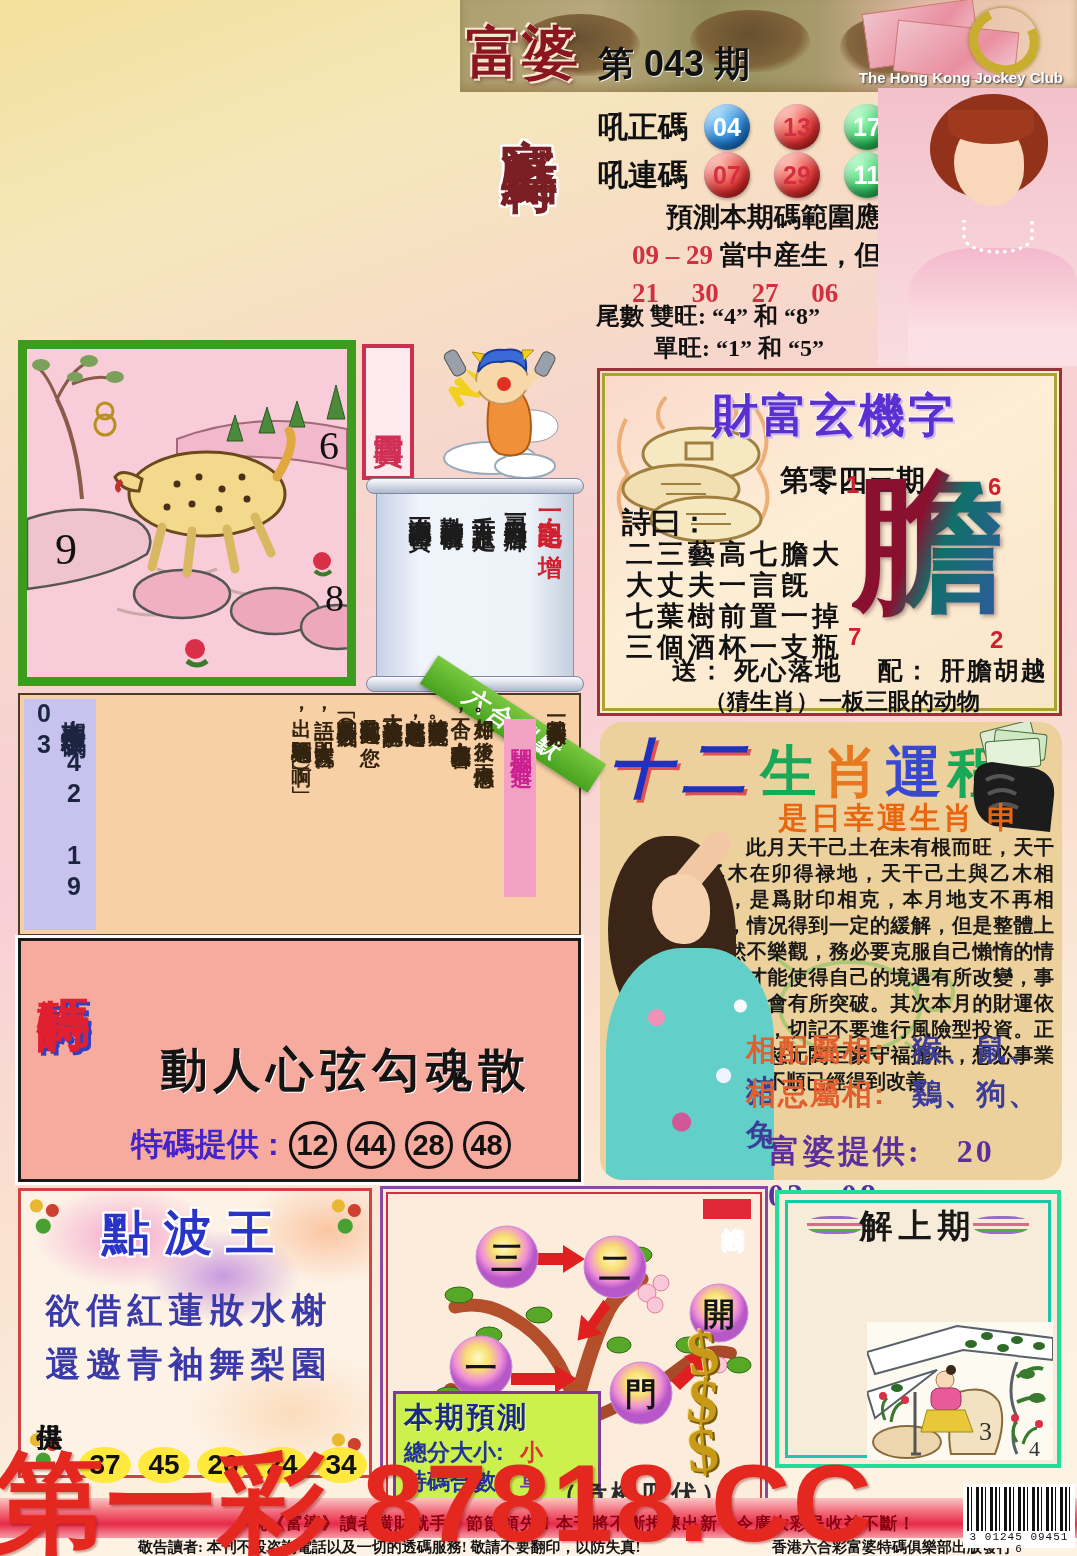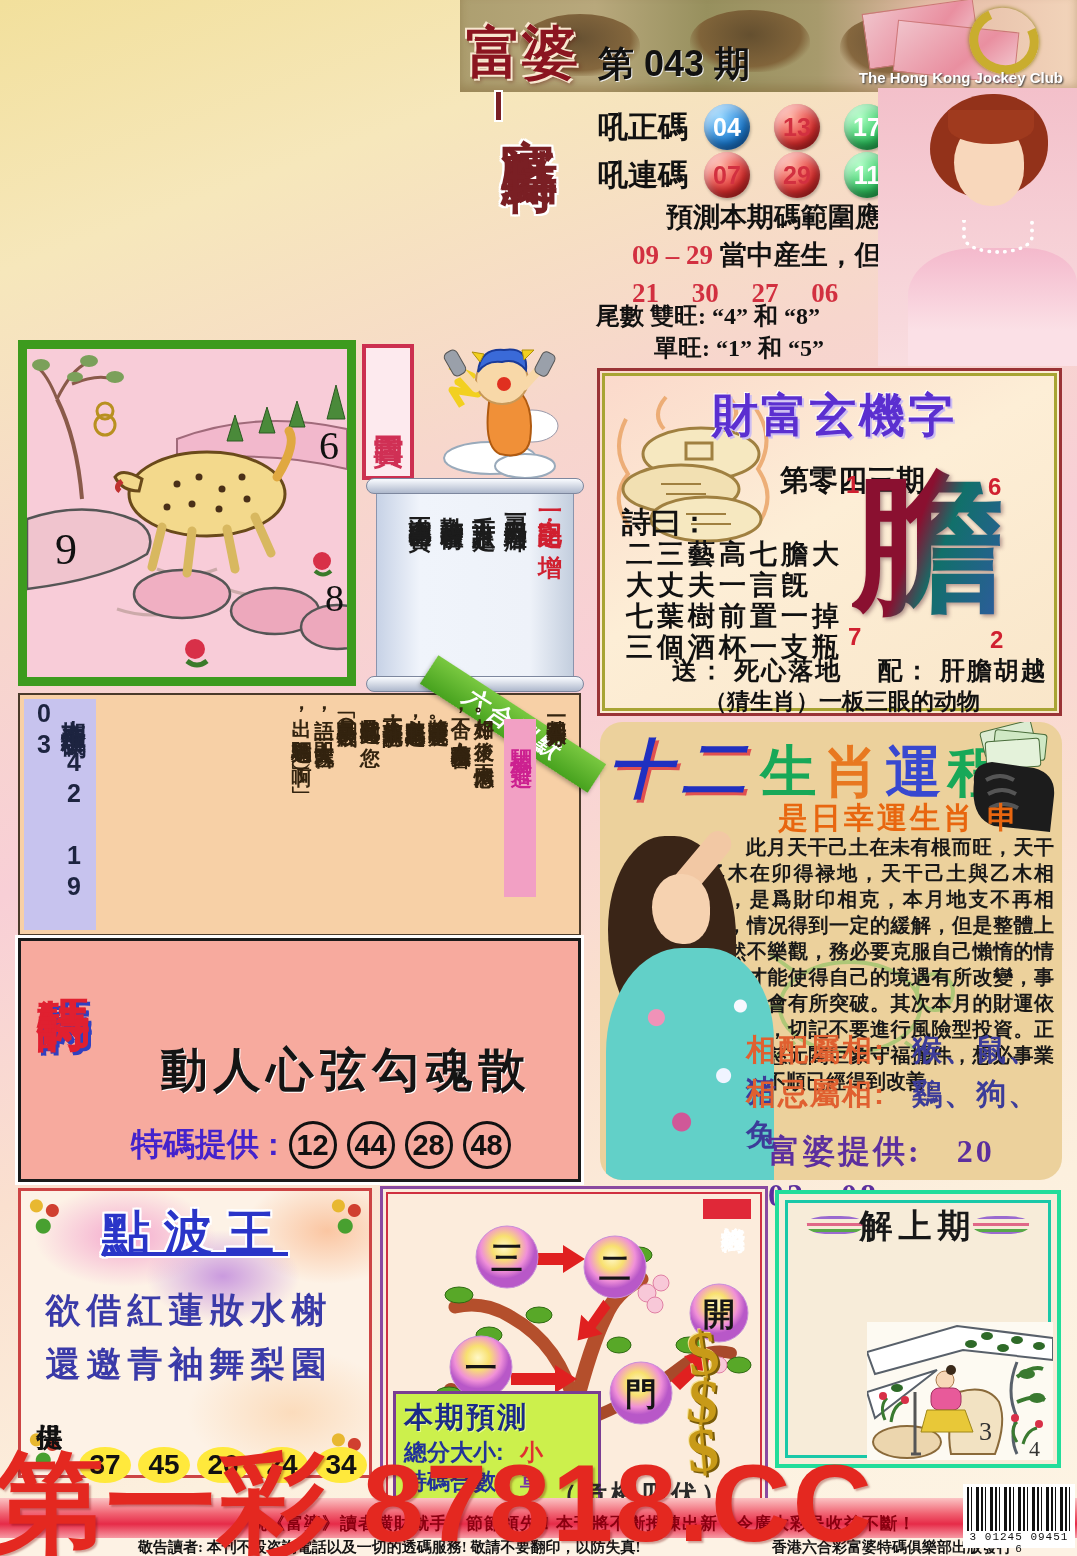--- a/index.html
+++ b/index.html
@@ -2,21 +2,21 @@
 <html><head>
 <meta charset="utf-8">
 <style>
   html,body{margin:0;padding:0;}
   #page{position:relative;width:1077px;height:1556px;overflow:hidden;
     font-family:"Liberation Sans","DejaVu Sans",sans-serif;
     background:linear-gradient(160deg,#f2e09c 0%,#f6e7bb 14%,#f7d6cd 32%,#f8cfd6 46%,#fae0cf 62%,#fcf0de 80%,#fdf4e4 100%);}
   .abs{position:absolute;}
   .serif{font-family:"Liberation Serif","DejaVu Serif",serif;}
   .vtext{writing-mode:vertical-rl;text-orientation:upright;}
-  .outline-w{text-shadow:-2px -2px 0 #fff,2px -2px 0 #fff,-2px 2px 0 #fff,2px 2px 0 #fff,0 -2px 0 #fff,0 2px 0 #fff,-2px 0 0 #fff,2px 0 0 #fff;text-decoration:underline;}
+  .outline-w{text-shadow:-2px -2px 0 #fff,2px -2px 0 #fff,-2px 2px 0 #fff,2px 2px 0 #fff,0 -2px 0 #fff,0 2px 0 #fff,-2px 0 0 #fff,2px 0 0 #fff;}
   
   .photoband{left:460px;top:0;width:617px;height:92px;
     background:linear-gradient(90deg,#ad9f70,#b8a87c 22%,#97905e 40%,#a79a6c 58%,#e4bba6 76%,#f2d4ba 100%);
     box-shadow:inset 0 -6px 10px rgba(120,90,40,.35);}
   .horse{position:absolute;width:120px;height:62px;border-radius:50% 50% 40% 40%;
     background:radial-gradient(ellipse at 50% 40%,#5a4326,#7c5c33 60%,rgba(124,92,51,0) 75%);opacity:.85;}
   .money-note{position:absolute;background:linear-gradient(135deg,#f0c3cb,#e98fa0 60%,#f4d2d8);border:1px solid #c77;}
   .horseshoe{position:absolute;right:38px;top:8px;width:52px;height:48px;border:9px solid #c9ad2e;
     border-bottom-color:transparent;border-radius:50%;transform:rotate(200deg);box-shadow:0 0 4px #8a7a10;}
   .brand{left:466px;top:16px;font-size:56px;font-weight:900;color:#8b1520;

